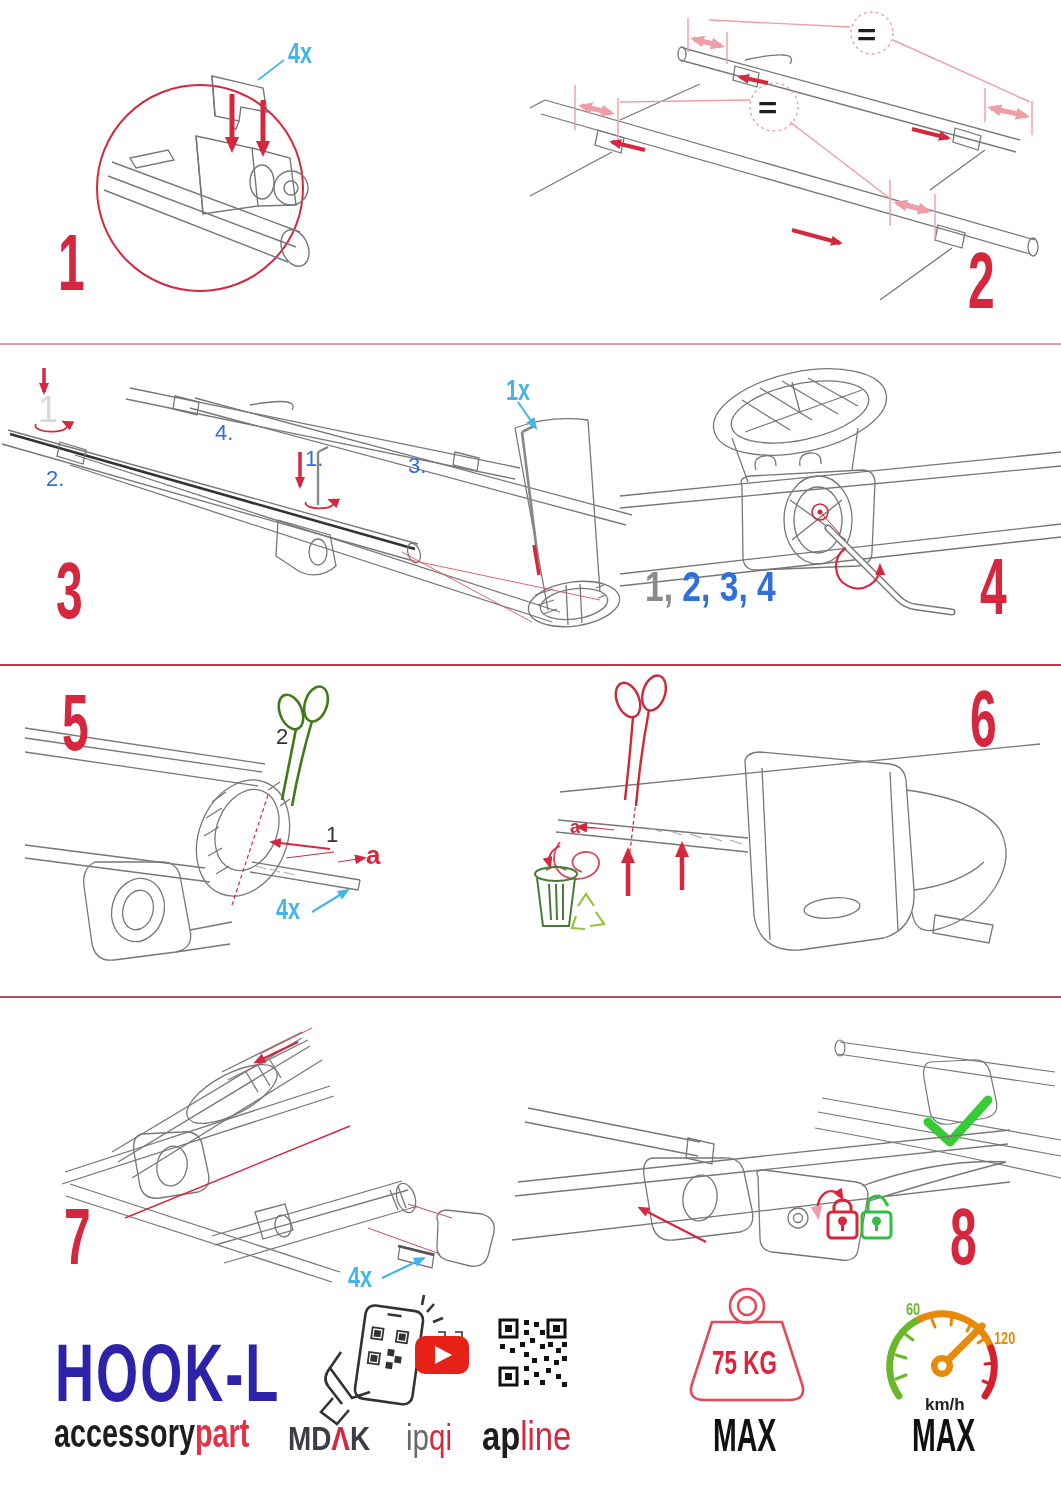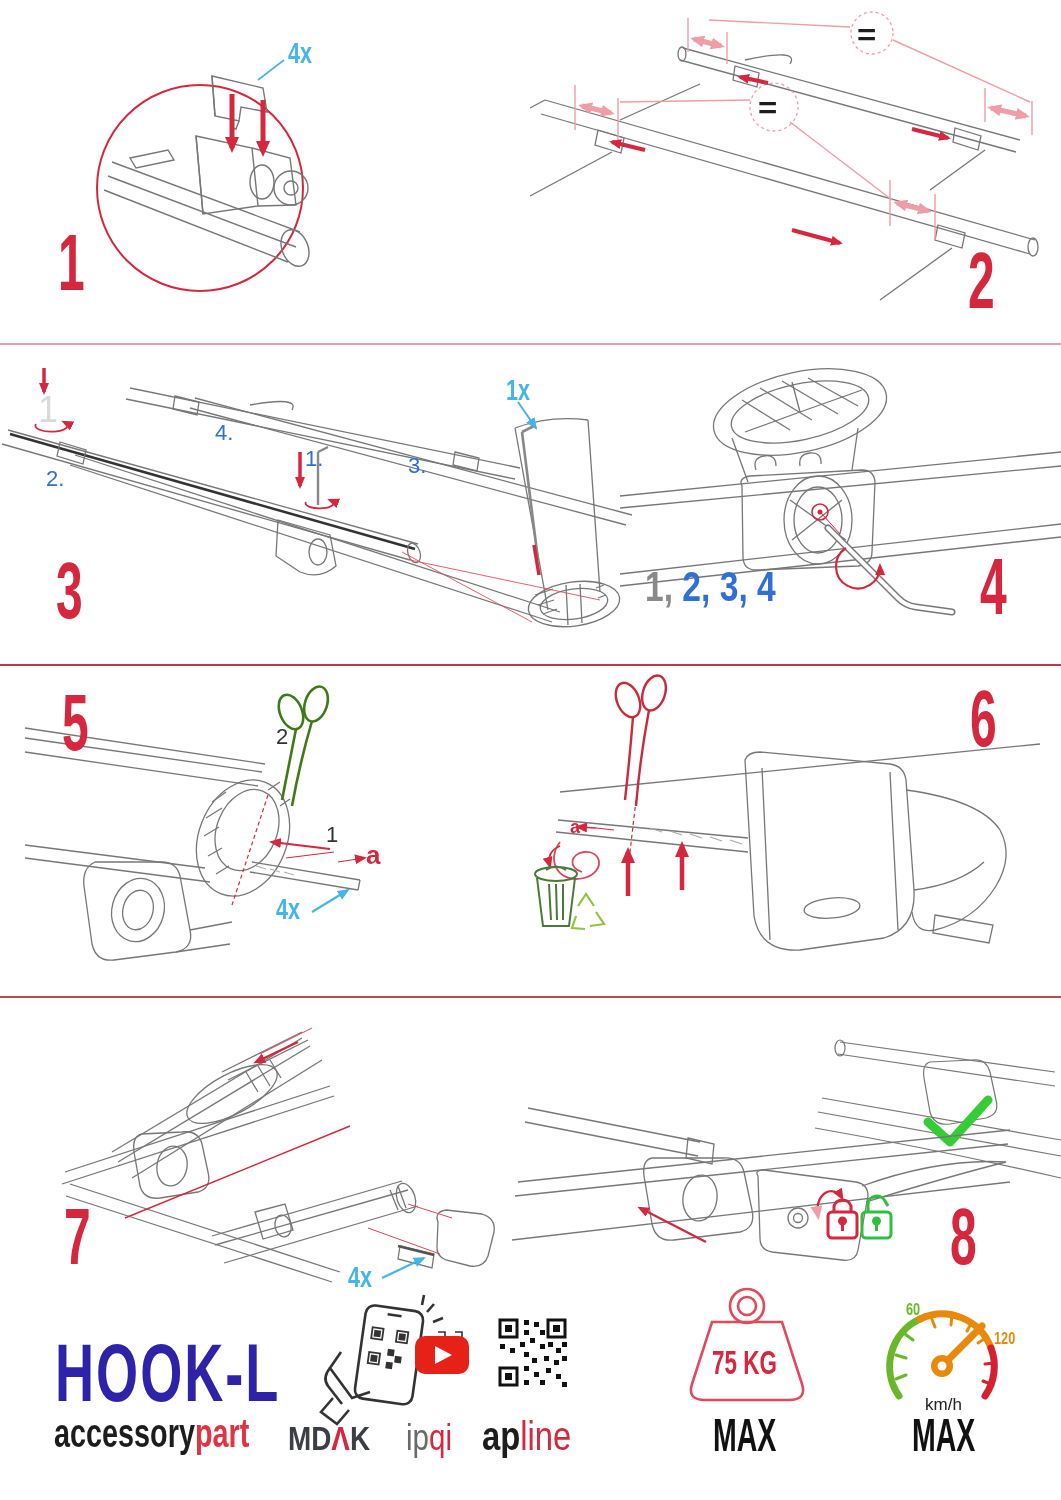--- a/index.html
+++ b/index.html
@@ -525,16 +525,16 @@
   </svg>
 
   <span class="logo" style="left:288px;top:1421px;font-size:34px;color:#3d3d45;"><span>MD</span><span style="color:#d5283f;">Λ</span><span>K</span></span>
   <span class="logo" style="left:406px;top:1420px;font-size:36px;font-weight:normal;color:#6a6a6a;"><span>ip</span><span style="color:#d5283f;">qi</span></span>
   <span class="logo" style="left:482px;top:1416px;font-size:40px;color:#1d1d1d;"><span>ap</span><span style="color:#d5283f;font-weight:normal;">line</span></span>
 
   <span class="kg" style="left:712px;top:1346px;">75 KG</span>
   <span class="max" style="left:713px;top:1412px;">MAX</span>
   <span class="tick" style="left:906px;top:1301px;color:#6ab82a;">60</span>
   <span class="tick" style="left:994px;top:1330px;color:#e8890c;">120</span>
-  <span class="kmh" style="left:925px;top:1396px;">km/h</span>
+  <span class="kmh" style="left:925px;top:1396px;font-weight:bold;">km/h</span>
   <span class="max" style="left:912px;top:1412px;">MAX</span>
 
 </div>
 
 </body></html>

